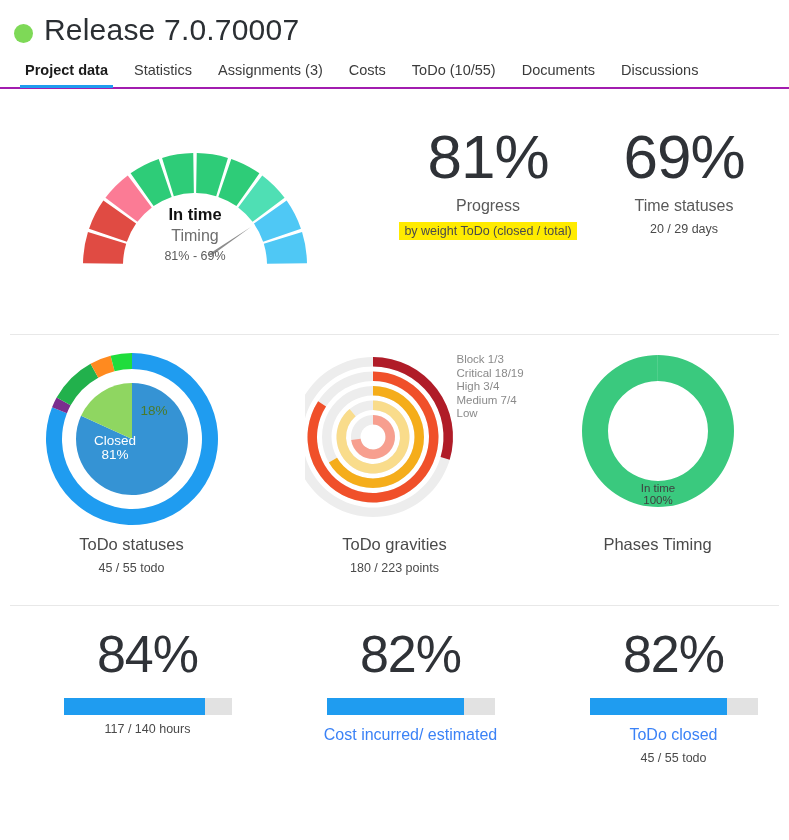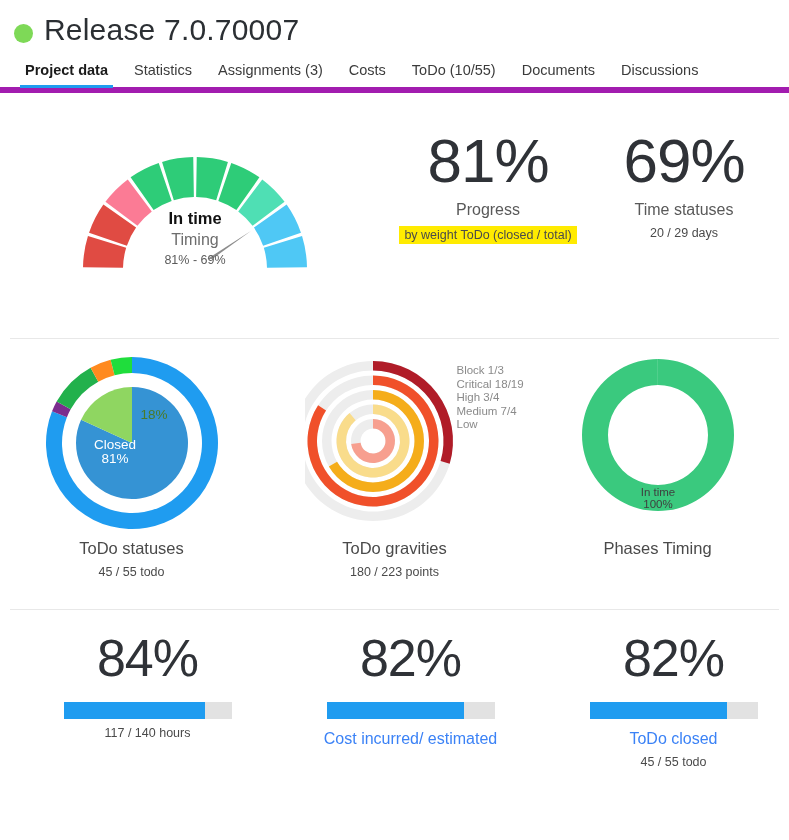--- a/index.html
+++ b/index.html
@@ -34,21 +34,21 @@
     line-height: 40px;
   }
 
   
   .tabbar {
     margin-top: 8px;
     padding-left: 12px;
     display: flex;
     align-items: flex-end;
     gap: 0;
-    border-bottom: 6px solid #a21caf;
+    border-bottom: 2px solid #a21caf;
   }
   .tab {
     position: relative;
     padding: 4px 13px 9px 13px;
     font-size: 14.5px;
     color: #3b3b3b;
     cursor: pointer;
     white-space: nowrap;
   }
   .tab.active {
@@ -112,21 +112,21 @@
   
   .row2 { height: 270px; padding-top: 14px; }
   .chart-cell { width: 263px; display: flex; flex-direction: column; align-items: center; }
   .chart-area { height: 180px; display: flex; align-items: center; justify-content: center; position: relative; }
   .chart-name { font-size: 16.5px; color: #4a4a4a; margin-top: 6px; }
   .chart-sub { font-size: 12.5px; color: #4a4a4a; margin-top: 7px; }
 
   .gravity-legend {
     position: absolute;
     left: 152px;
-    top: 11px;
+    top: 4px;
     font-size: 11.5px;
     line-height: 13.6px;
     color: #8a8a8a;
     white-space: nowrap;
     text-align: left;
   }
 
   
   .row3 { height: 190px; padding-top: 18px; }
   .bar-cell { width: 263px; display: flex; flex-direction: column; align-items: center; margin-left: 32px; }

